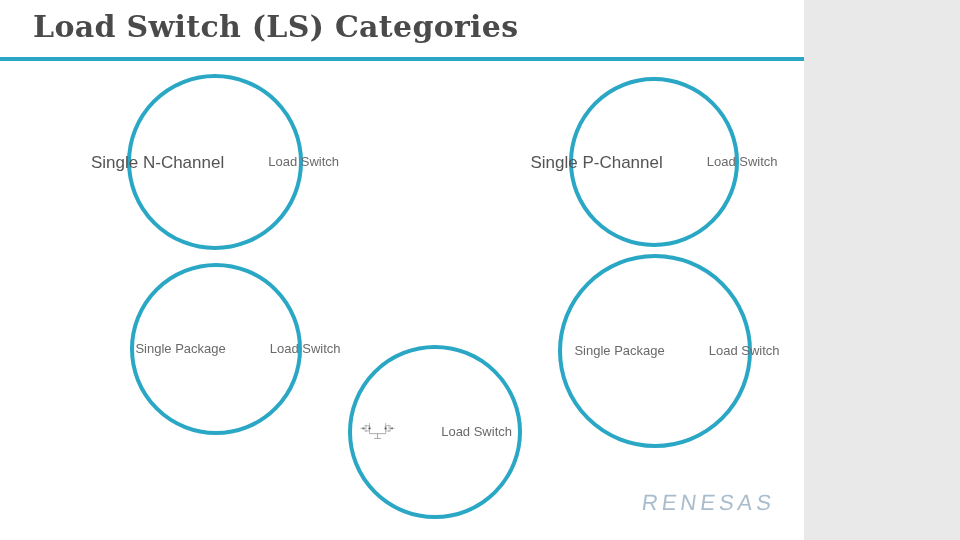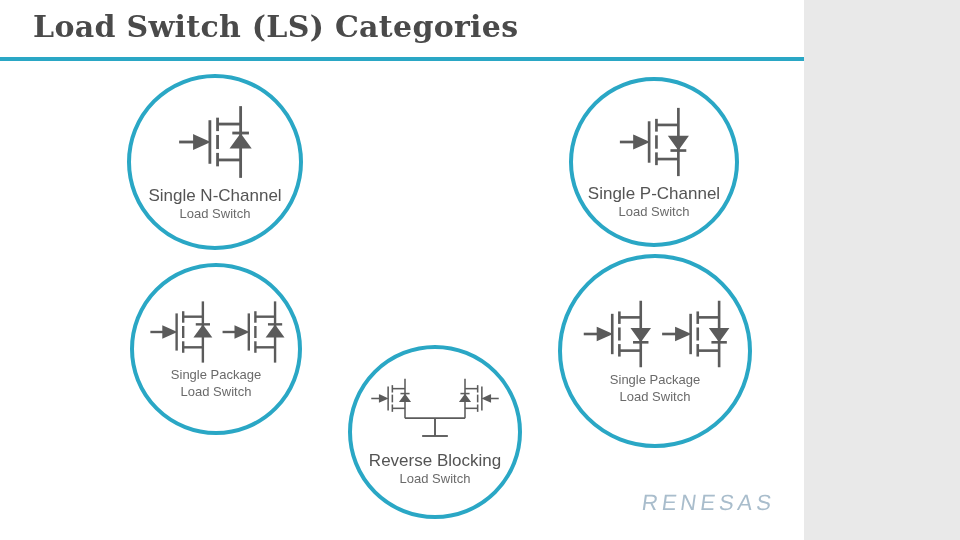--- a/index.html
+++ b/index.html
@@ -30,38 +30,39 @@
     width: 960px;
     height: 4px;
     background: #2aa7c5;
   }
   .circle {
     position: absolute;
     border: 4px solid #2aa7c5;
     border-radius: 50%;
     background: #ffffff;
     display: flex;
-    flex-direction: column;
+    flex-direction: row;
     align-items: center;
     justify-content: center;
     text-align: center;
     padding: 6px;
   }
   .cat-name {
     font-size: 17px;
     color: #545454;
     margin-top: 3px;
     line-height: 1.2;
     white-space: nowrap;
   }
   .cat-sub {
     font-size: 13px;
     color: #6a6a6a;
     line-height: 1.3;
     white-space: nowrap;
+    margin-left: 44px;
   }
   svg.sym {
     stroke: #5b5b5b;
     fill: #5b5b5b;
     stroke-width: 2.2;
     stroke-linecap: butt;
     display: block;
   }
   .logo {
     position: absolute;
@@ -153,21 +154,20 @@
   </div>
 
   <div class="circle" style="left:348px; top:345px; width:174px; height:174px">
     <svg class="sym" viewBox="0 0 170 84" width="146" height="72" aria-hidden="true">
       <use href="#mosfet-n" transform="translate(9,0) scale(0.82)"></use>
       <use href="#mosfet-n" transform="translate(161,0) scale(-0.82,0.82)"></use>
       <line x1="50" y1="49.2" x2="120" y2="49.2"></line>
       <line x1="85" y1="49.2" x2="85" y2="70"></line>
       <line x1="70" y1="70" x2="100" y2="70"></line>
     </svg>
-    <div class="cat-name">Reverse Blocking</div>
     <div class="cat-sub">Load Switch</div>
   </div>
 
   <div class="logo">
     <span class="logo-mark">RENESAS</span>
   </div>
 
 </div>
 
 </body></html>

